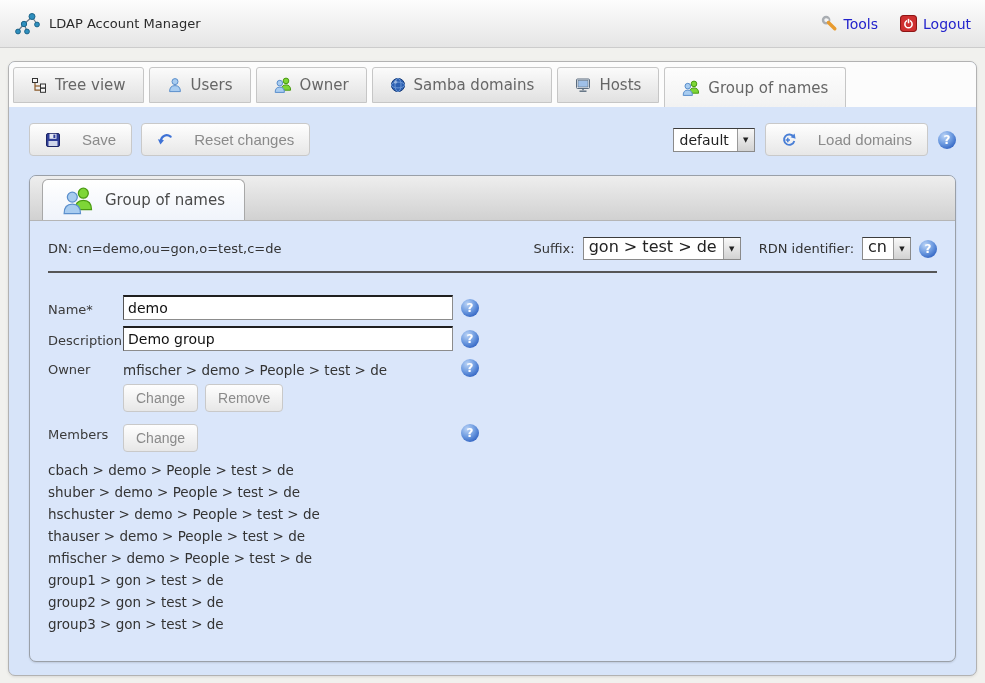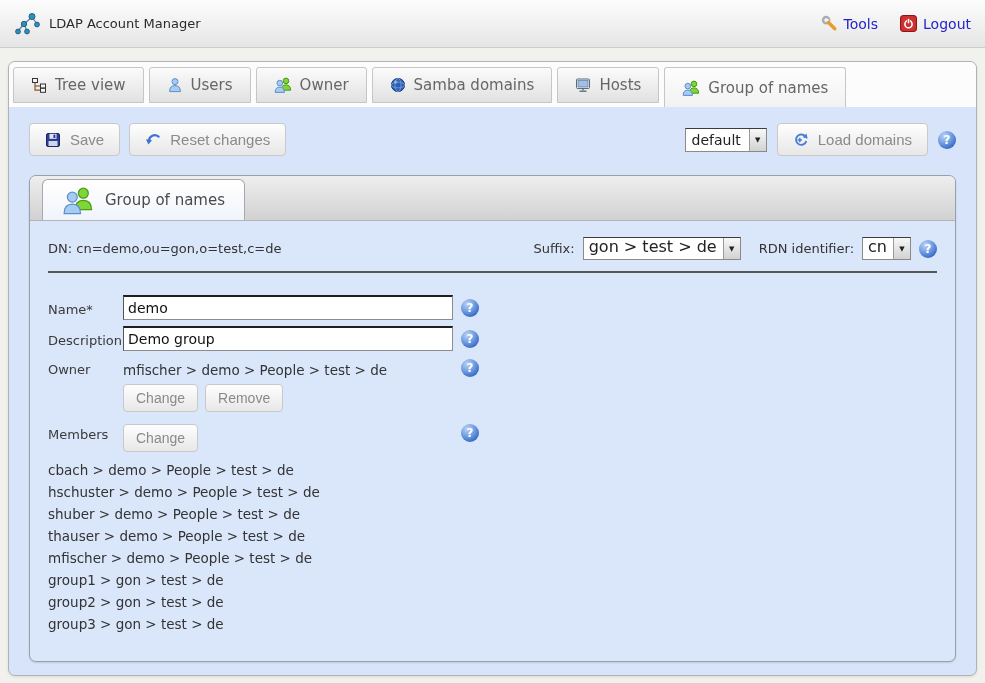--- a/index.html
+++ b/index.html
@@ -41,21 +41,21 @@
   .tab.active {
     height:40px; border-bottom:none;
     background:linear-gradient(#fdfdfd,#f2f2f2); 
   }
   .content { padding:16px 0 13px; }
   
   .toolbar { display:flex; justify-content:space-between; align-items:center; padding:0 20px; }
   .toolbar-left { display:flex; gap:9px; }
   .toolbar-right { display:flex; align-items:center; gap:10px; }
   .btn {
-    display:inline-flex; align-items:center; gap:9px;
+    display:inline-flex; align-items:center; gap:21px;
     border:1px solid #c9c9c9; border-radius:4px;
     background:linear-gradient(#fefefe,#e7e7e7);
     color:#8a8a8a; font-size:15px; padding:7px 15px; cursor:pointer; white-space:nowrap;
   }
   .btn-sm { padding:5px 12px; font-size:14px; border-radius:4px; gap:6px; }
   
   .selectbox {
     display:inline-flex; align-items:stretch; height:23px;
     background:#fff; border:1px solid #8a8a8a; border-top-color:#3c3c3c;
     cursor:pointer;
@@ -317,22 +317,22 @@
           <span class="flabel">Members</span>
           <span class="fctrl">
             <button class="btn btn-sm">
               <span>Change</span>
             </button>
           </span>
           <span class="help fhelp">?</span>
         </div>
         <div class="member-list">
           <div class="member-line">cbach &gt; demo &gt; People &gt; test &gt; de</div>
+          <div class="member-line">shuber &gt; demo &gt; People &gt; test &gt; de</div>
           <div class="member-line">hschuster &gt; demo &gt; People &gt; test &gt; de</div>
-          <div class="member-line">shuber &gt; demo &gt; People &gt; test &gt; de</div>
           <div class="member-line">thauser &gt; demo &gt; People &gt; test &gt; de</div>
           <div class="member-line">mfischer &gt; demo &gt; People &gt; test &gt; de</div>
           <div class="member-line">group1 &gt; gon &gt; test &gt; de</div>
           <div class="member-line">group2 &gt; gon &gt; test &gt; de</div>
           <div class="member-line">group3 &gt; gon &gt; test &gt; de</div>
         </div>
 
       </div>
     </div>
   </div>

